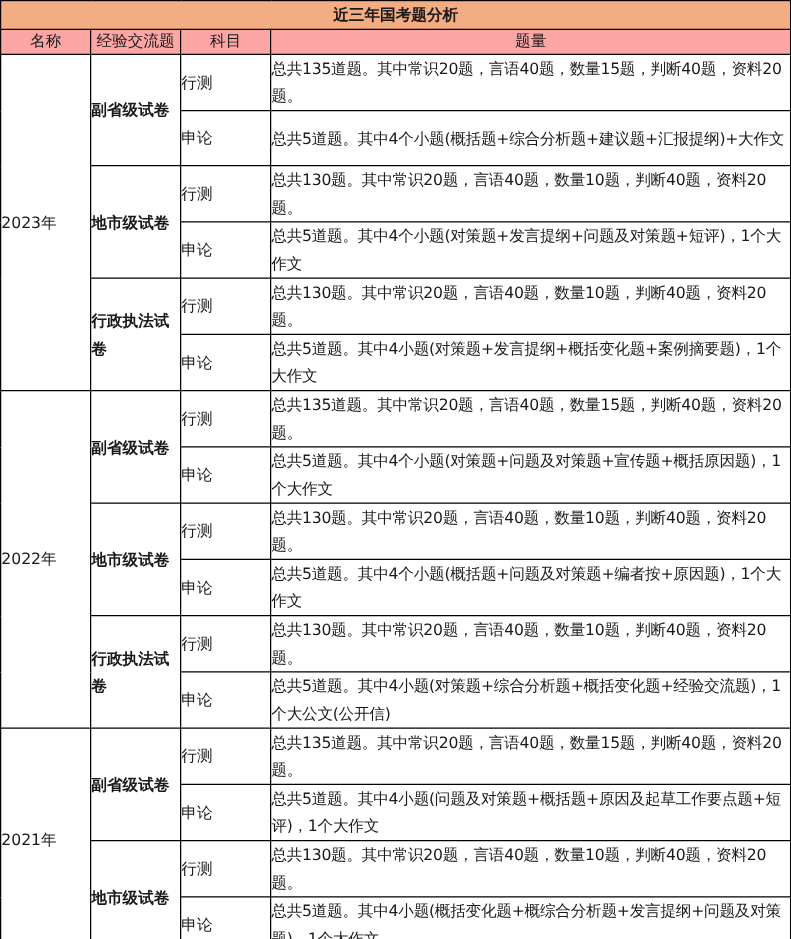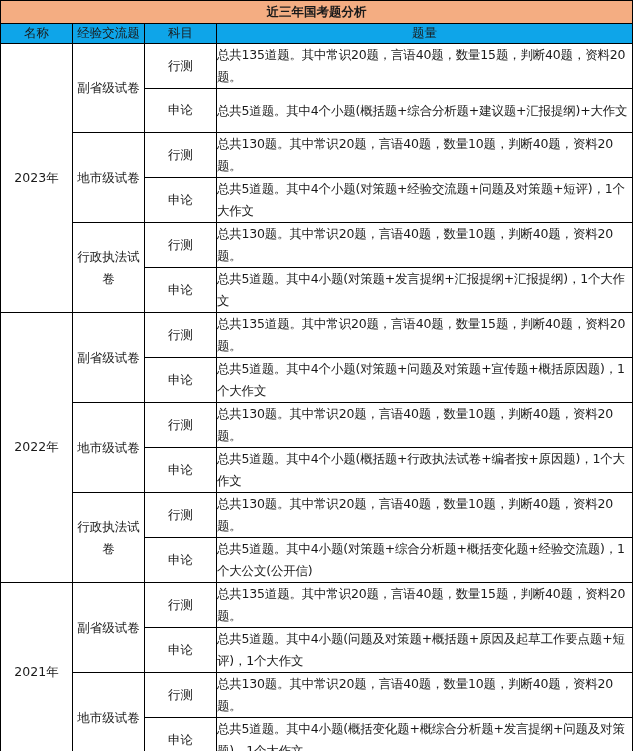--- a/index.html
+++ b/index.html
@@ -19,28 +19,28 @@
   }
   .title-row td {
     background: #f4ad82;
     height: 22px;
     text-align: center;
     font-weight: bold;
     font-size: 15px;
     color: #111;
   }
   .header-row td {
-    background: #0ea5e9;
+    background: #fca5a5;
     height: 19px;
     text-align: center;
     font-size: 12.5px;
   }
   .data-row td { height: 43px; }
-  td.year, td.type, td.subject { text-align: center; vertical-align: middle; }
-  td.type { padding: 0 2px; line-height: 22px; }
+  td.year, td.type, td.subject { text-align: left; vertical-align: middle; }
+  td.type { padding: 0 2px; line-height: 22px; font-weight: bold; }
   td.detail {
     text-align: left;
     vertical-align: middle;
     padding: 0 3px 0 3px;
     line-height: 22px;
     word-break: break-all;
     letter-spacing: -0.2px;
   }
 </style>
 </head>
@@ -74,50 +74,50 @@
       <td class="subject">申论</td>
       <td class="detail">总共5道题。其中4个小题(概括题+综合分析题+建议题+汇报提纲)+大作文</td>
     </tr>
     <tr class="data-row">
       <td class="type" rowspan="2">地市级试卷</td>
       <td class="subject">行测</td>
       <td class="detail">总共130题。其中常识20题，言语40题，数量10题，判断40题，资料20题。</td>
     </tr>
     <tr class="data-row">
       <td class="subject">申论</td>
-      <td class="detail">总共5道题。其中4个小题(对策题+经验交流题+问题及对策题+短评)，1个大作文</td>
+      <td class="detail">总共5道题。其中4个小题(对策题+发言提纲+问题及对策题+短评)，1个大作文</td>
     </tr>
     <tr class="data-row">
       <td class="type" rowspan="2">行政执法试卷</td>
       <td class="subject">行测</td>
       <td class="detail">总共130题。其中常识20题，言语40题，数量10题，判断40题，资料20题。</td>
     </tr>
     <tr class="data-row">
       <td class="subject">申论</td>
-      <td class="detail">总共5道题。其中4小题(对策题+发言提纲+汇报提纲+汇报提纲)，1个大作文</td>
+      <td class="detail">总共5道题。其中4小题(对策题+发言提纲+概括变化题+案例摘要题)，1个大作文</td>
     </tr>
 
     <tr class="data-row">
       <td class="year" rowspan="6">2022年</td>
       <td class="type" rowspan="2">副省级试卷</td>
       <td class="subject">行测</td>
       <td class="detail">总共135道题。其中常识20题，言语40题，数量15题，判断40题，资料20题。</td>
     </tr>
     <tr class="data-row">
       <td class="subject">申论</td>
       <td class="detail">总共5道题。其中4个小题(对策题+问题及对策题+宣传题+概括原因题)，1个大作文</td>
     </tr>
     <tr class="data-row">
       <td class="type" rowspan="2">地市级试卷</td>
       <td class="subject">行测</td>
       <td class="detail">总共130题。其中常识20题，言语40题，数量10题，判断40题，资料20题。</td>
     </tr>
     <tr class="data-row">
       <td class="subject">申论</td>
-      <td class="detail">总共5道题。其中4个小题(概括题+行政执法试卷+编者按+原因题)，1个大作文</td>
+      <td class="detail">总共5道题。其中4个小题(概括题+问题及对策题+编者按+原因题)，1个大作文</td>
     </tr>
     <tr class="data-row">
       <td class="type" rowspan="2">行政执法试卷</td>
       <td class="subject">行测</td>
       <td class="detail">总共130题。其中常识20题，言语40题，数量10题，判断40题，资料20题。</td>
     </tr>
     <tr class="data-row">
       <td class="subject">申论</td>
       <td class="detail">总共5道题。其中4小题(对策题+综合分析题+概括变化题+经验交流题)，1个大公文(公开信)</td>
     </tr>

